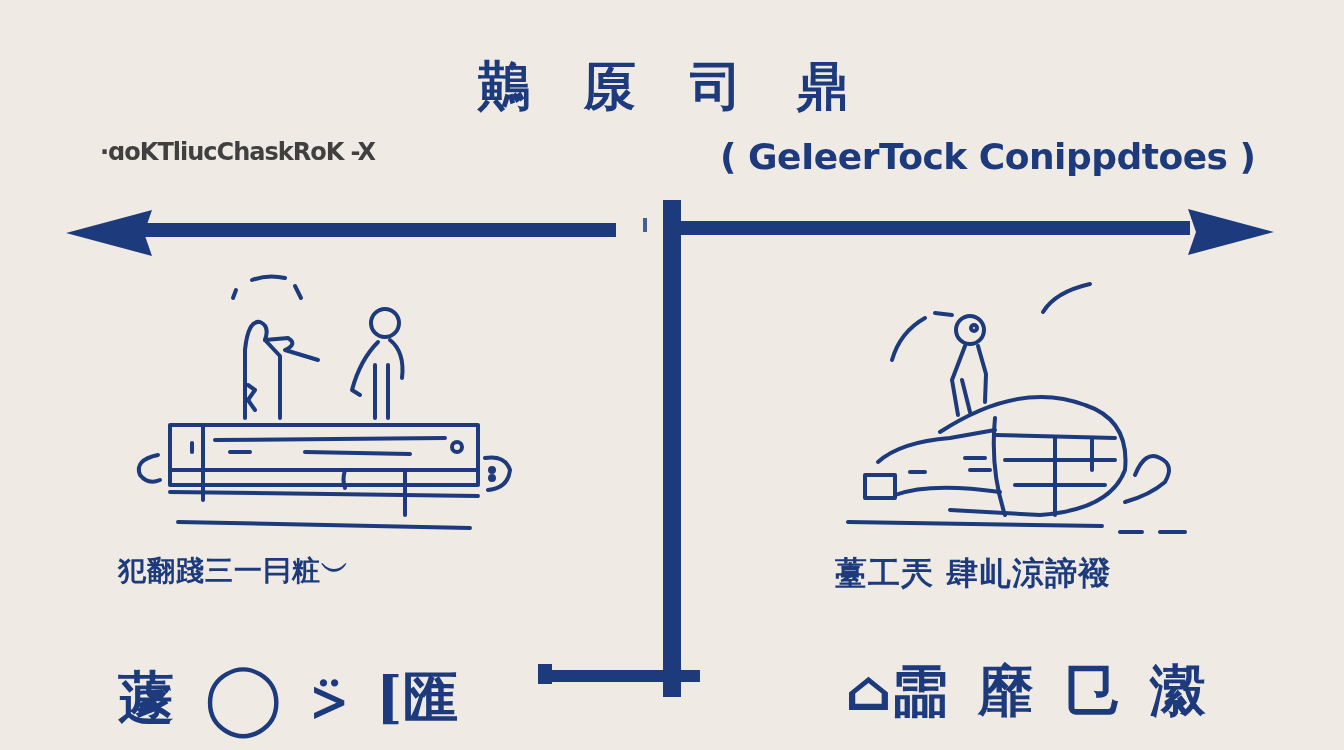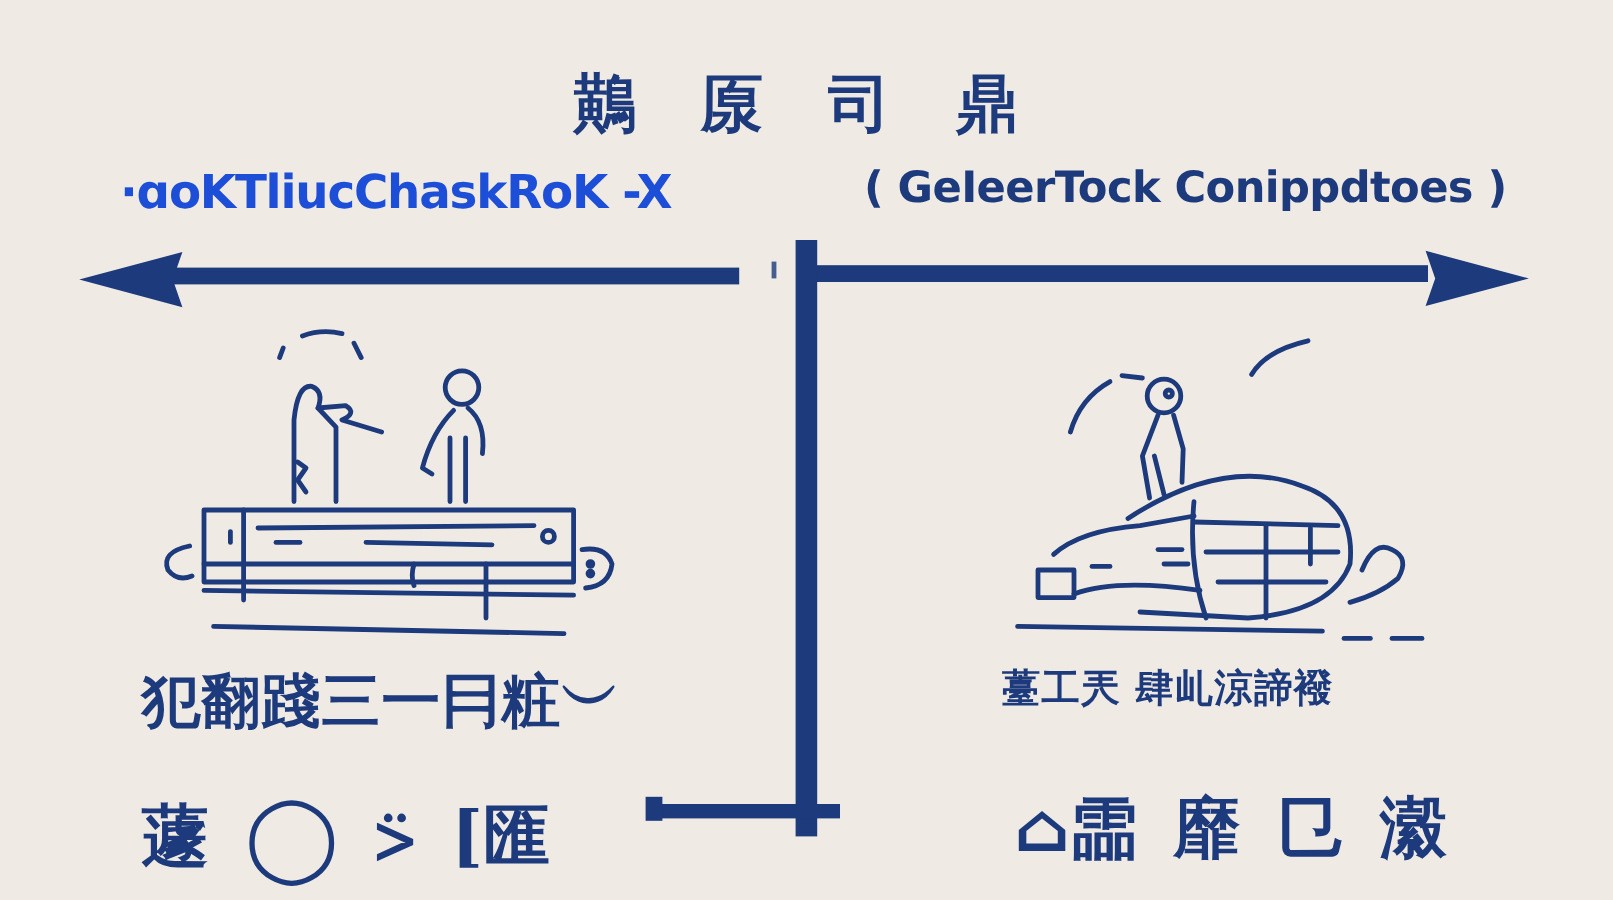--- a/index.html
+++ b/index.html
@@ -11,28 +11,28 @@
     position: relative;
   }
   .abs { position: absolute; }
   .title {
     left: 0; width: 1344px; top: 52px; text-align: center;
     font-family: "DejaVu Serif", serif; font-weight: bold;
     font-size: 52px; letter-spacing: 18px; color: #1c3a7c;
   }
   .sub-left {
     left: 100px; top: 138px; font-family: "DejaVu Sans", sans-serif;
-    font-weight: bold; font-size: 39px; letter-spacing: -1px; color: #1d4ed8;
+    font-weight: bold; font-size: 24px; letter-spacing: -1px; color: #404040;
   }
   .sub-right {
     left: 720px; top: 136px; font-family: "DejaVu Sans", sans-serif;
     font-weight: bold; font-size: 36px; color: #1c3a7c; letter-spacing: -0.5px;
   }
   .cap-left {
-    left: 118px; top: 552px; font-weight: bold; font-size: 49px; letter-spacing: 1px;
+    left: 118px; top: 552px; font-weight: bold; font-size: 28px; letter-spacing: 1px;
   }
   .cap-right {
     left: 835px; top: 552px; font-weight: bold; font-size: 32px; letter-spacing: 1px;
   }
   .glyph-row { display: flex; gap: 30px; align-items: center; }
   .glyph {
     font-family: "DejaVu Serif", serif; font-weight: bold; font-size: 56px;
     line-height: 1; color: #1c3a7c;
   }
   svg .ln { stroke: #1c3a7c; fill: none; stroke-linecap: round; stroke-linejoin: round; }

